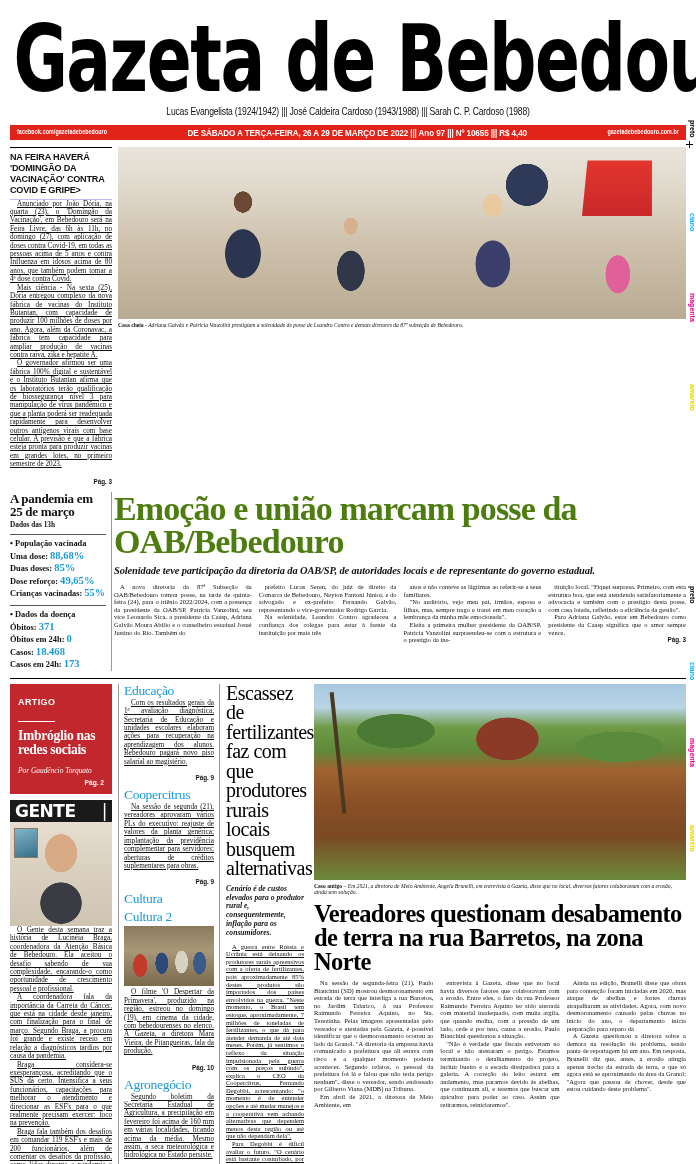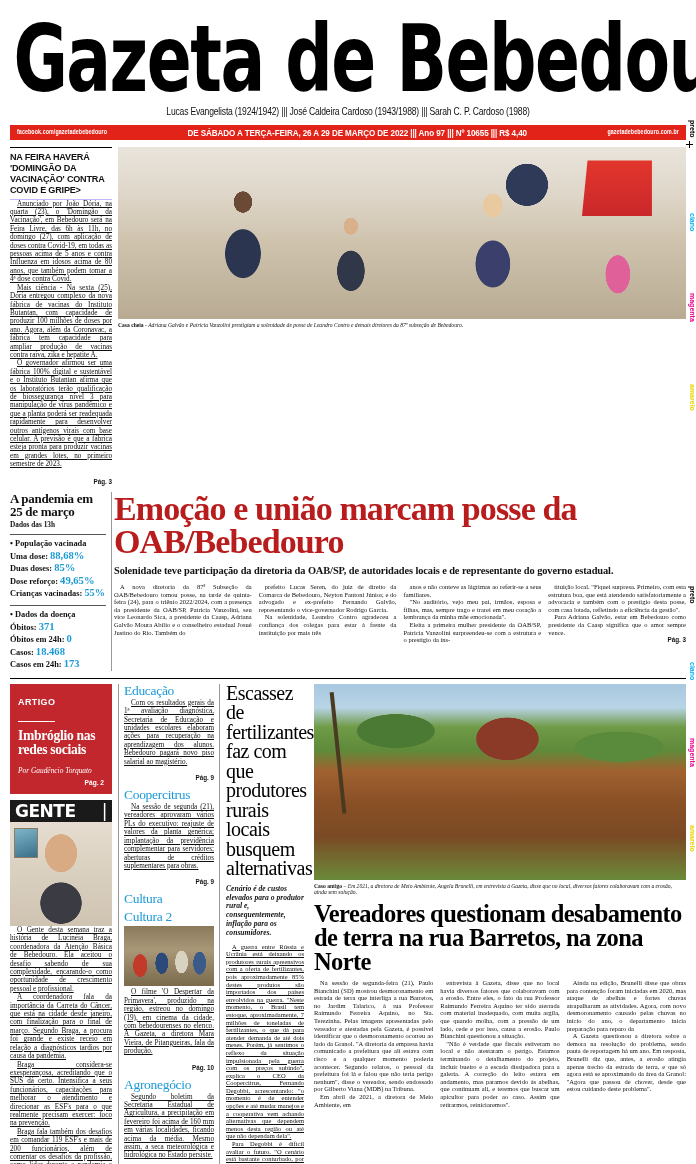--- a/index.html
+++ b/index.html
@@ -123,24 +123,24 @@
   .hr-thin { border:0; border-top:0.8px solid #555; margin:5px 0 4px 0; }
   .stat-head { font-weight:bold; font-size:8.4px; margin-bottom:2px; }
   .stat-row { font-size:8.4px; font-weight:bold; line-height:11.5px; }
   .stat-row .v { color:#1b9ad6; font-size:10.6px; }
   .stat-row.small .v { font-size:10.2px; }
 
   .main-story { flex:1 1 auto; padding-left:2px; }
   .headline-main {
     font-family:"Liberation Serif", serif;
     font-weight:bold; font-size:34px; line-height:33px;
-    letter-spacing:-0.9px; color:#b91c1c;
+    letter-spacing:-0.9px; color:#4d7c0f;
   }
   .subhead-main {
-    font-weight:bold; font-size:10.4px;
+    font-style:italic; font-weight:bold; font-size:10.4px;
     line-height:12.4px; margin-top:7px; letter-spacing:-0.1px;
   }
   .cols4 { column-count:4; column-gap:7px; margin-top:6px; }
   .cols4 p { font-size:6.5px; line-height:7.6px; text-align:justify; text-indent:6px; }
 
   
   .bottom-wrap { display:flex; gap:6px; margin-top:7px; border-top:1.2px solid #000; padding-top:5px; }
   .bcol-1 { width:102px; flex:0 0 102px; }
   .bcol-2 { width:102px; flex:0 0 102px; border-left:0.8px solid #999; border-right:0.8px solid #999; padding:0 5px; }
   .bcol-3 { width:82px; flex:0 0 82px; padding-right:4px; }

